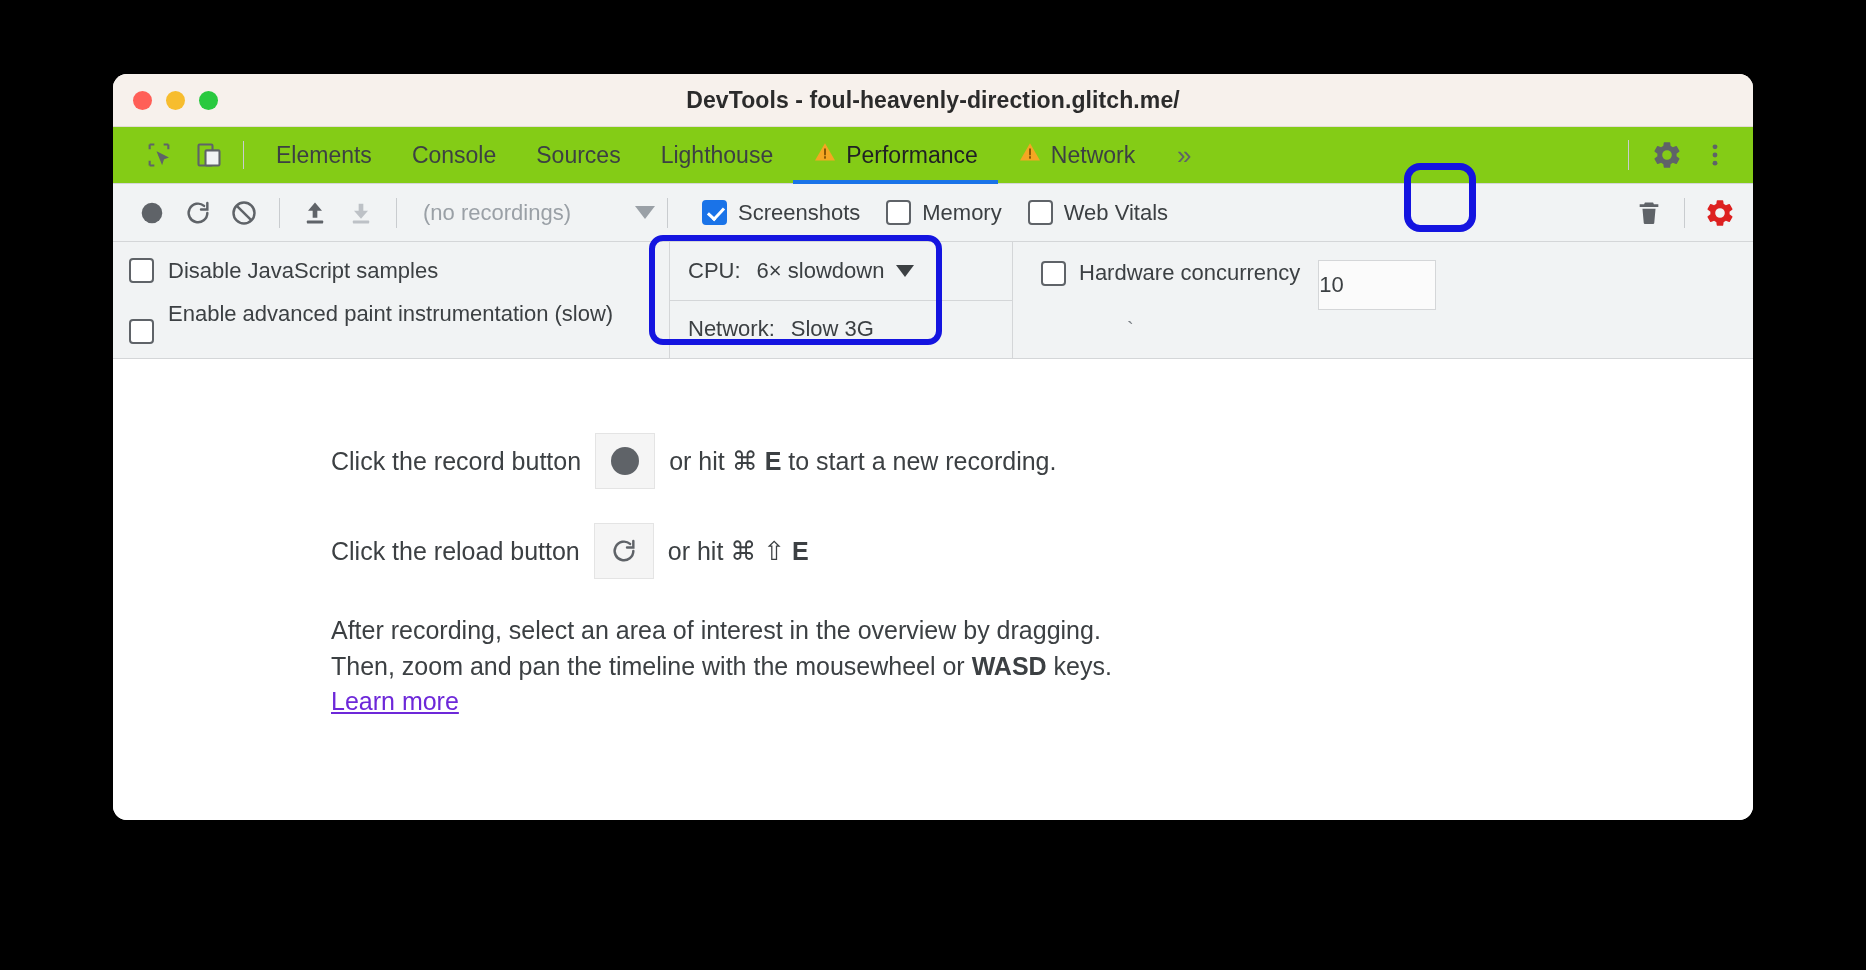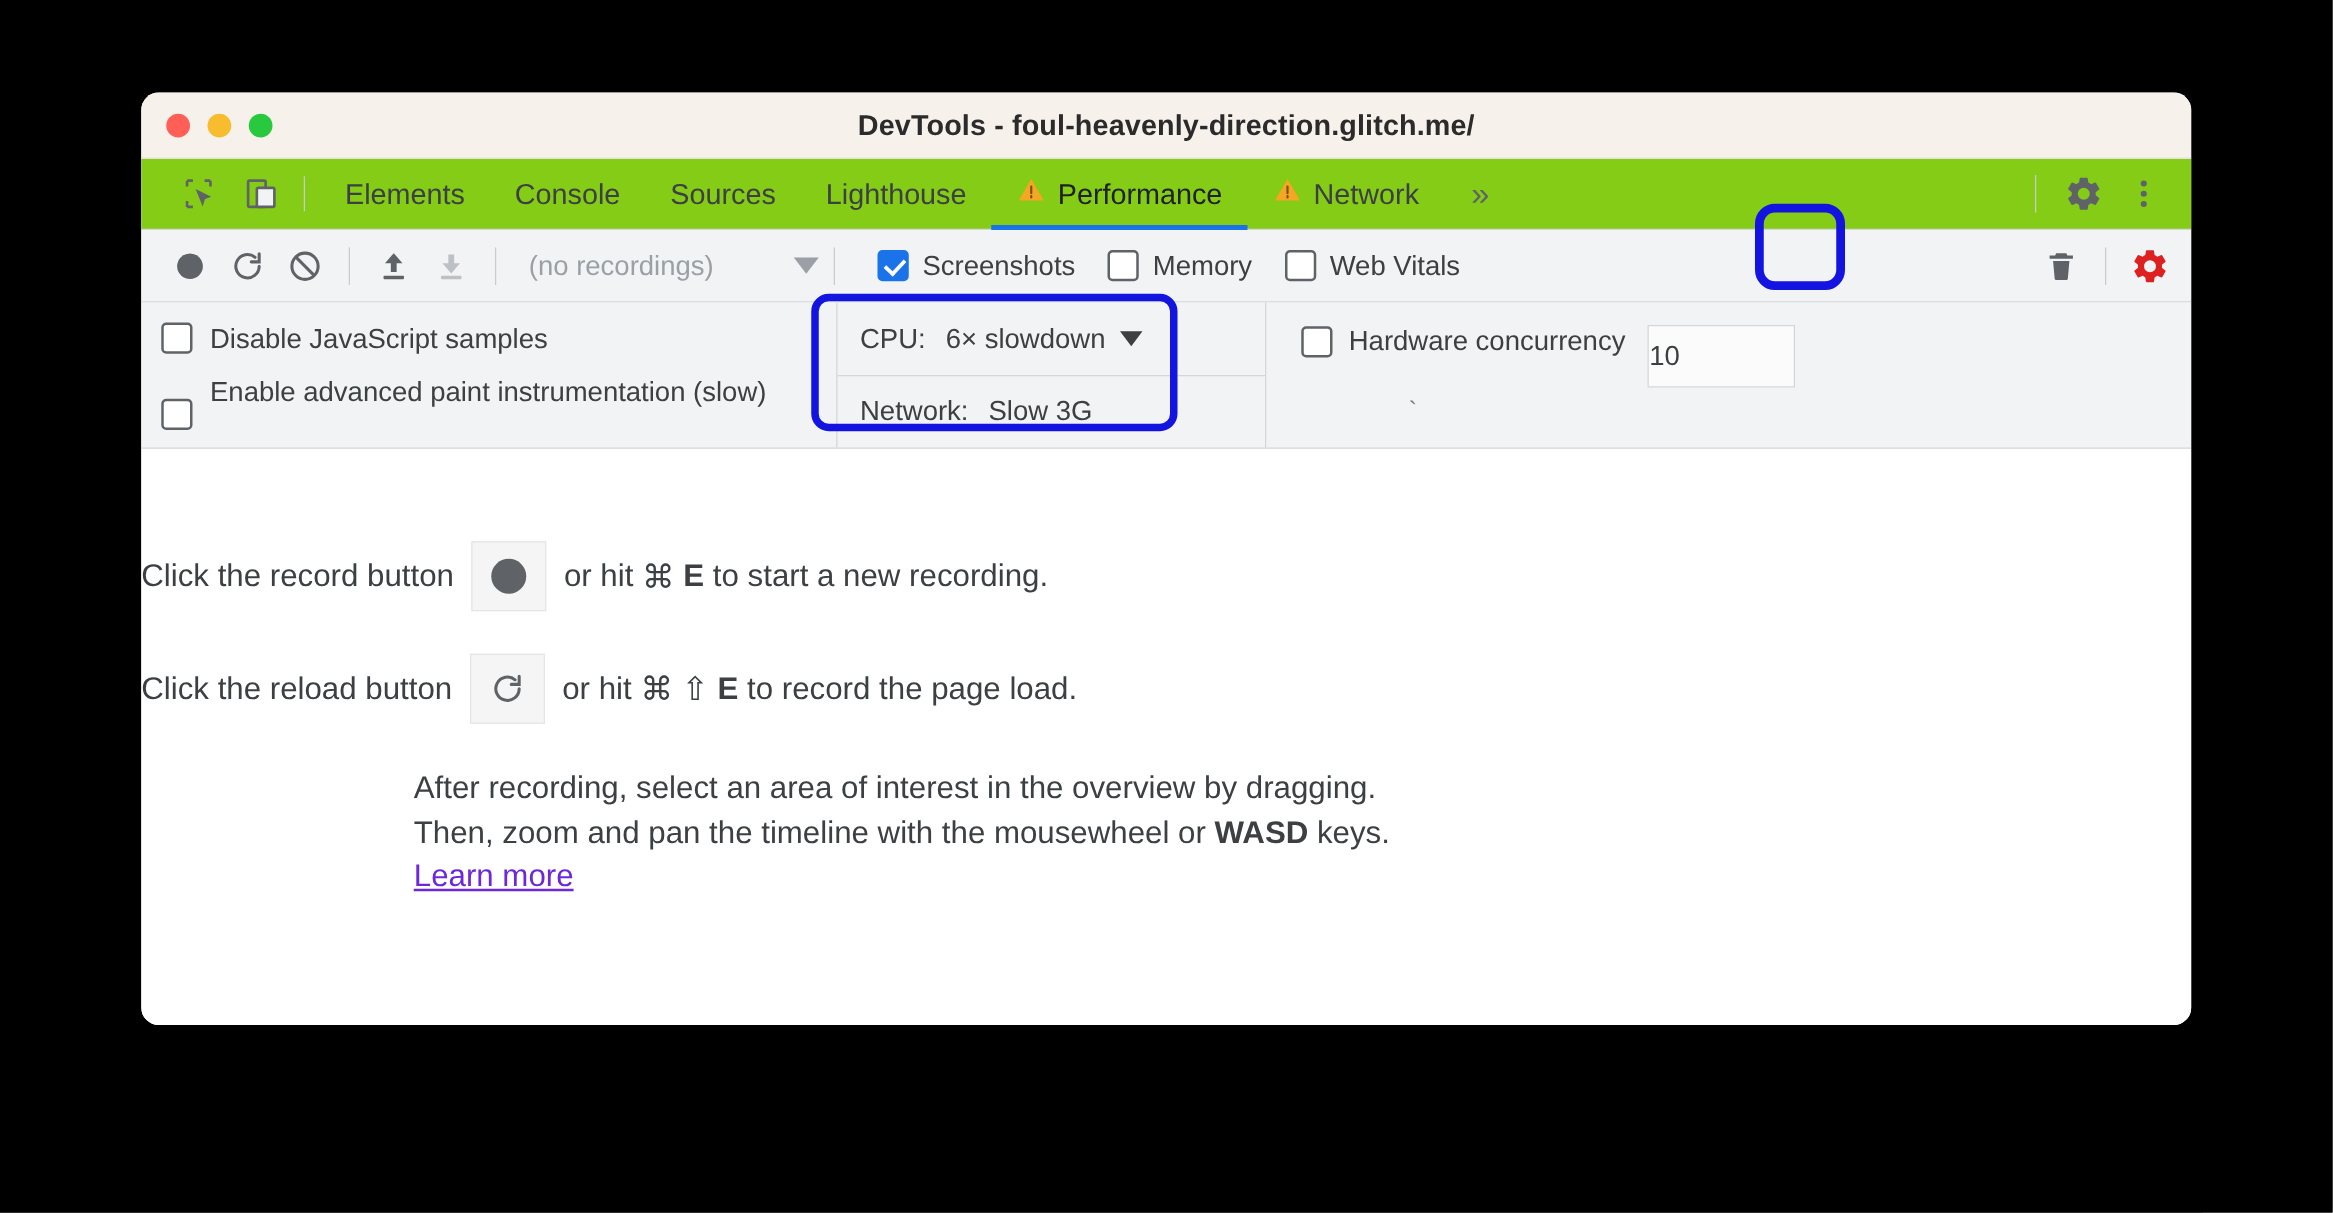--- a/index.html
+++ b/index.html
@@ -274,20 +274,21 @@
   .content {
     background: #fff;
     height: 100%;
     padding: 74px 0 0 0;
   }
   .hintline {
     display: flex;
     align-items: center;
     font-size: 25px;
     color: #3c4043;
+    padding-left: 218px;
     margin-bottom: 34px;
     white-space: nowrap;
   }
   .hintline.block {
     display: block;
     white-space: normal;
     line-height: 1.42;
     max-width: 1010px;
     padding-left: 218px;
     margin-bottom: 0;
@@ -517,21 +518,20 @@
         <span class="inline-btn">
           <svg width="28" height="28" viewBox="0 0 24 24" fill="none" stroke="#5f6368" stroke-width="2.1" stroke-linecap="round">
             <path d="M20 12a8 8 0 11-2.8-6.1"></path>
             <path d="M20 3.4V9h-5.4"></path>
           </svg>
         </span>
         <span>or hit</span>&nbsp;
         <span class="cmd-glyph">⌘</span>&nbsp;
         <span class="cmd-glyph">⇧</span>&nbsp;
         <span class="kbd">E</span>&nbsp;
-        <span>to record the page load.</span>
       </div>
 
       <div class="hintline block">
         <span>After recording, select an area of interest in the overview by dragging. Then, zoom and pan the timeline with the mousewheel or </span><b class="strong">WASD</b><span> keys. </span><span class="lm-link">Learn more</span>
       </div>
     </div>
 
   </div>
 
   <div class="ring ring-throttle"></div>

